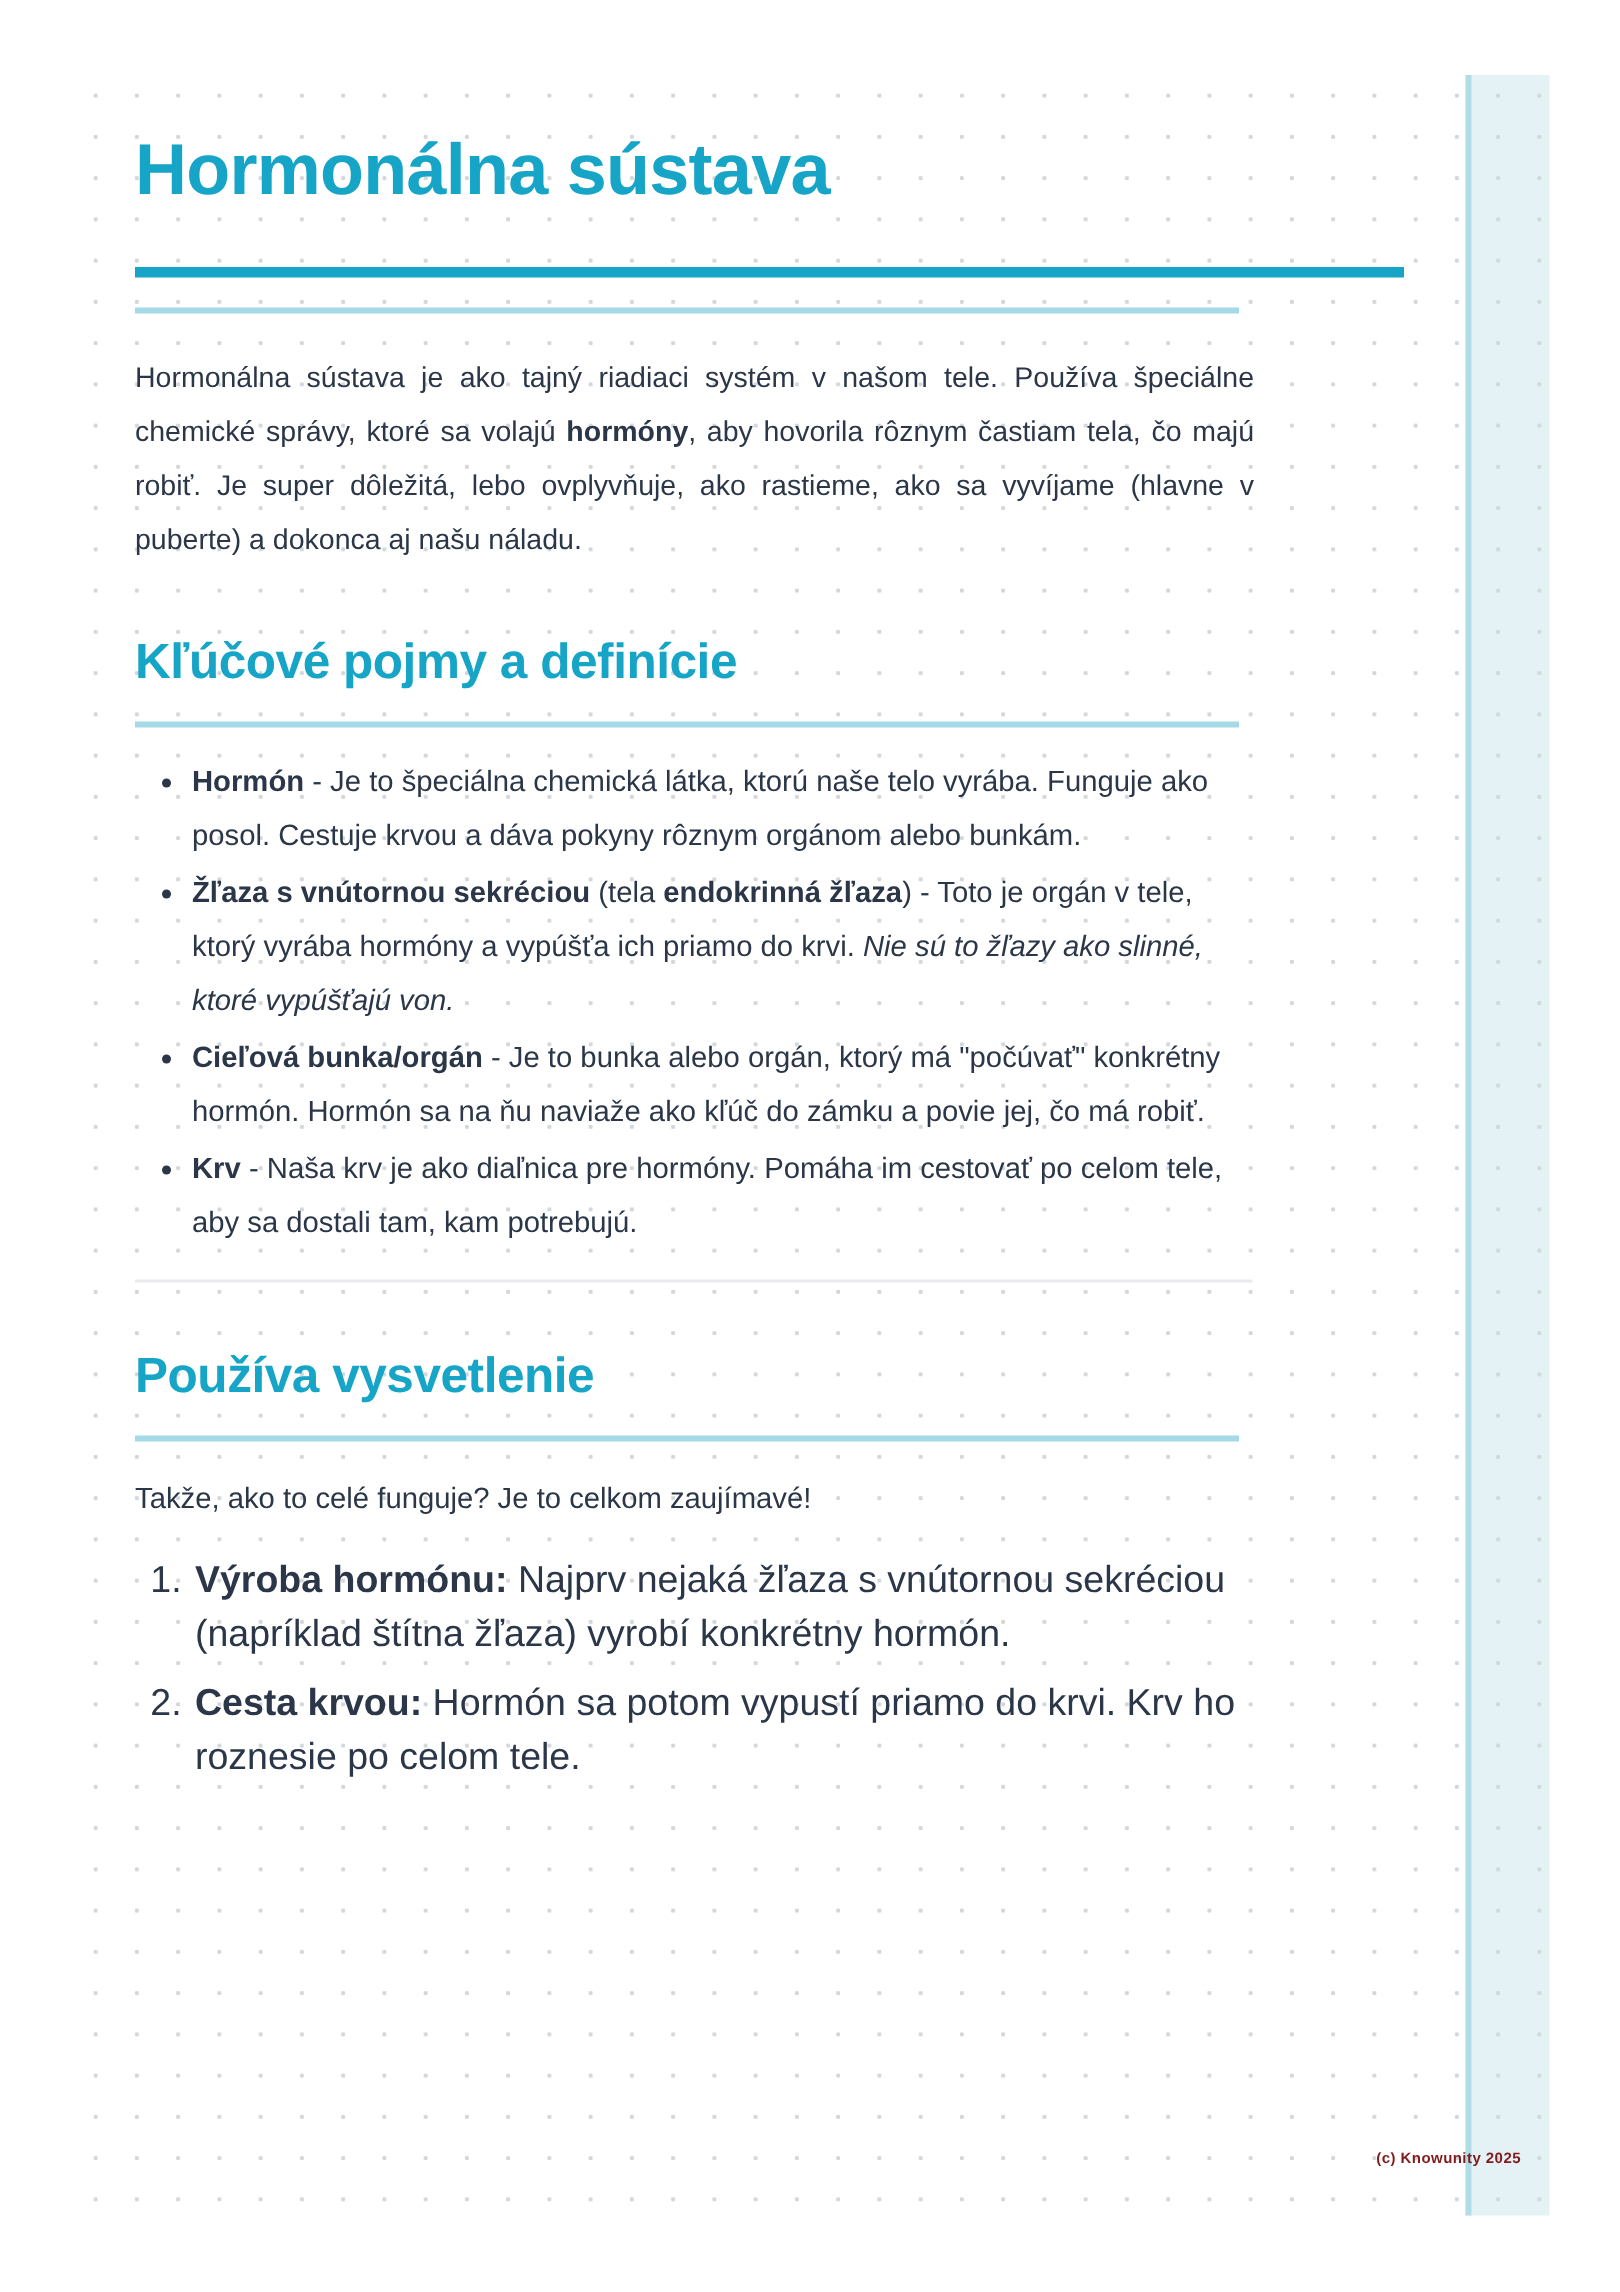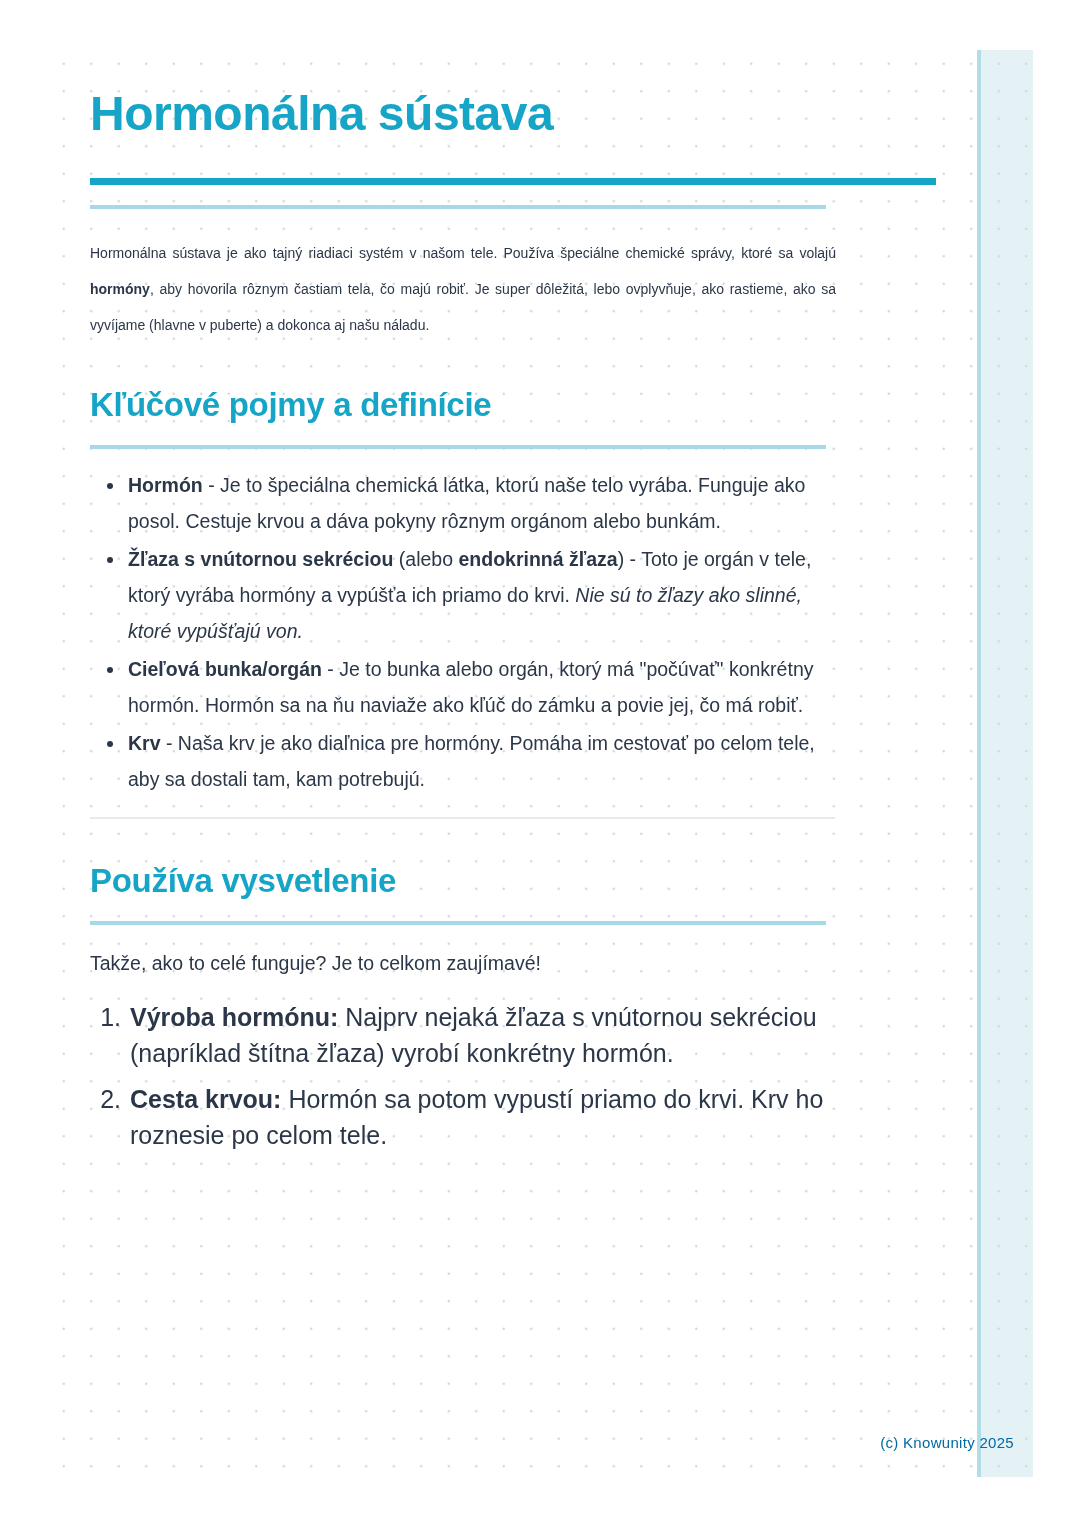--- a/index.html
+++ b/index.html
@@ -66,21 +66,21 @@
     color: #16a5c7;
   }
   .h2-rule {
     margin-top: 20px;
     width: 736px;
     height: 4px;
     background: #a6d9e7;
   }
   .para {
     margin: 26px 0 0 0;
-    font-size: 14px;
+    font-size: 19px;
     line-height: 36px;
     color: #2b3748;
   }
   .para.justified {
     text-align: justify;
     text-justify: inter-word;
   }
   .sec-intro {
     margin: 20px 0 0 0;
     font-size: 19.5px;
@@ -114,23 +114,24 @@
     width: 745px;
     height: 2px;
     background: #e8eaed;
   }
   b { font-weight: bold; text-align: center; }
   i { font-style: italic; }
   .footer-credit {
     position: absolute;
     top: 1434px;
     right: 66px;
-    font-size: 15px;
-    color: #0369a1;
+    font-size: 10px;
+    color: #7f1d1d;
     letter-spacing: 0.3px;
+    font-weight: bold;
   }
 </style>
 </head>
 <body>
 
 <div class="page">
 
   <div class="side-strip"></div>
   <div class="dot-grid"></div>
 
@@ -142,21 +143,21 @@
     <section>
       <div class="h2-rule"></div>
       <p class="para justified"><span>Hormonálna sústava je ako tajný riadiaci systém v našom tele. Používa špeciálne chemické správy, ktoré sa volajú </span><b>hormóny</b><span>, aby hovorila rôznym častiam tela, čo majú robiť. Je super dôležitá, lebo ovplyvňuje, ako rastieme, ako sa vyvíjame (hlavne v puberte) a dokonca aj našu náladu.</span></p>
     </section>
 
     <section>
       <h2 class="sec-heading">Kľúčové pojmy a definície</h2>
       <div class="h2-rule"></div>
       <ul class="terms-list">
           <li><b>Hormón</b><span> - Je to špeciálna chemická látka, ktorú naše telo vyrába. Funguje ako posol. Cestuje krvou a dáva pokyny rôznym orgánom alebo bunkám.</span></li>
-          <li><b>Žľaza s vnútornou sekréciou</b><span> (alebo </span><b>endokrinná žľaza</b><span>) - Toto je orgán v tele, ktorý vyrába hormóny a vypúšťa ich priamo do krvi. </span><i>Nie sú to žľazy ako slinné, ktoré vypúšťajú von.</i></li>
+          <li><b>Žľaza s vnútornou sekréciou</b><span> (tela </span><b>endokrinná žľaza</b><span>) - Toto je orgán v tele, ktorý vyrába hormóny a vypúšťa ich priamo do krvi. </span><i>Nie sú to žľazy ako slinné, ktoré vypúšťajú von.</i></li>
           <li><b>Cieľová bunka/orgán</b><span> - Je to bunka alebo orgán, ktorý má "počúvať" konkrétny hormón. Hormón sa na ňu naviaže ako kľúč do zámku a povie jej, čo má robiť.</span></li>
           <li><b>Krv</b><span> - Naša krv je ako diaľnica pre hormóny. Pomáha im cestovať po celom tele, aby sa dostali tam, kam potrebujú.</span></li>
         </ul>
     </section>
 
     <div class="divider"></div>
 
     <section>
       <h2 class="sec-heading">Používa vysvetlenie</h2>
       <div class="h2-rule"></div>

